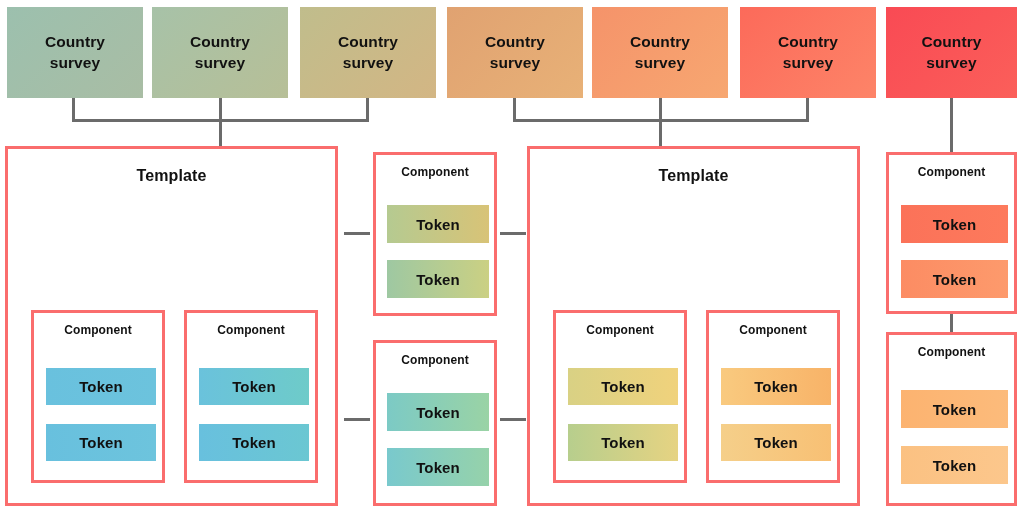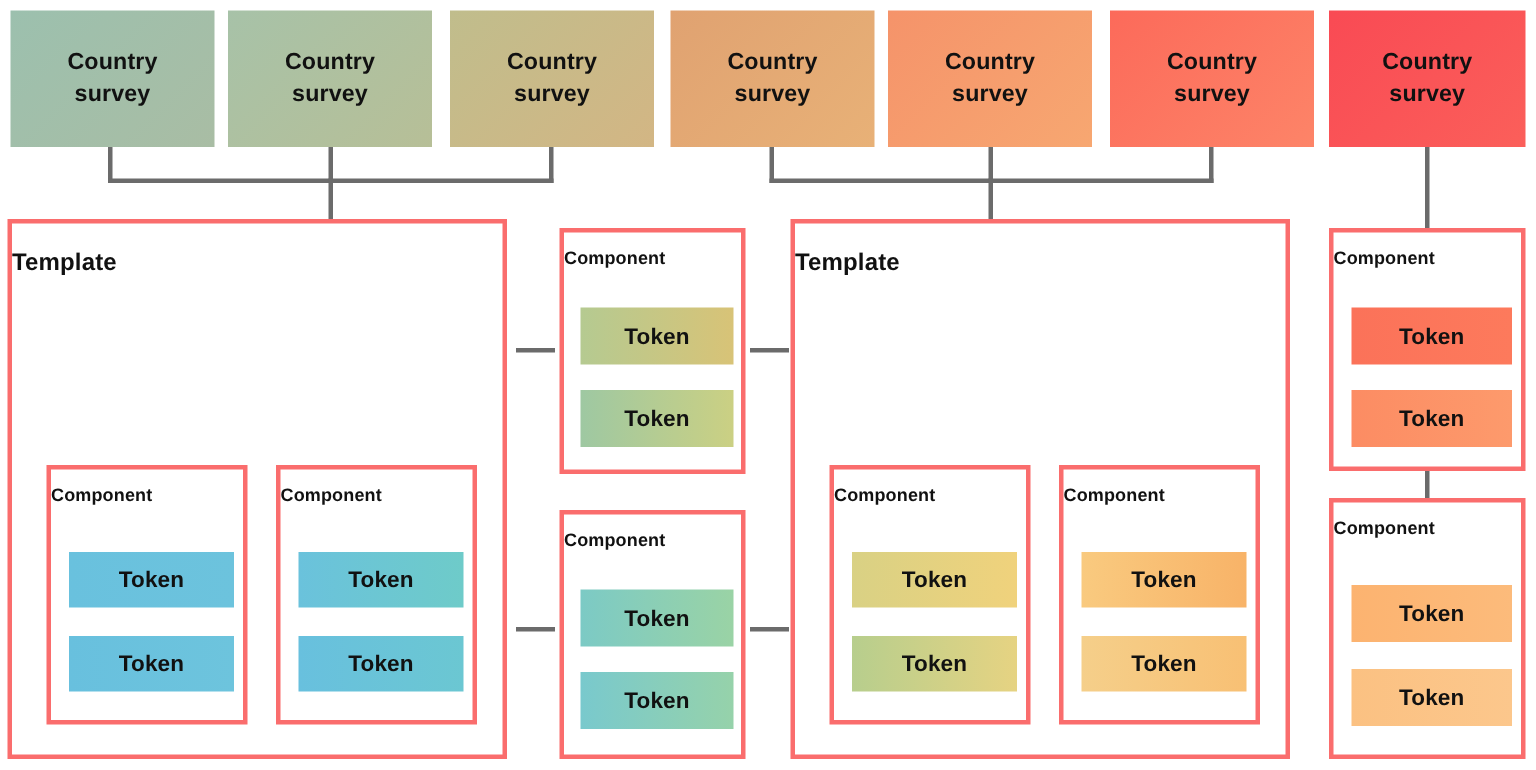--- a/index.html
+++ b/index.html
@@ -41,20 +41,21 @@
   .frame {
     position: absolute;
     border: 3px solid #fa6d6d;
     background: #ffffff;
     box-sizing: border-box;
   }
   .frame-title {
     position: absolute;
     left: 0;
     right: 0;
+    text-align: center;
     font-weight: bold;
     color: #111111;
     letter-spacing: 0.1px;
   }
   .template > .frame-title {
     top: 18px;
     font-size: 16px;
   }
   .component > .frame-title {
     top: 10px;

